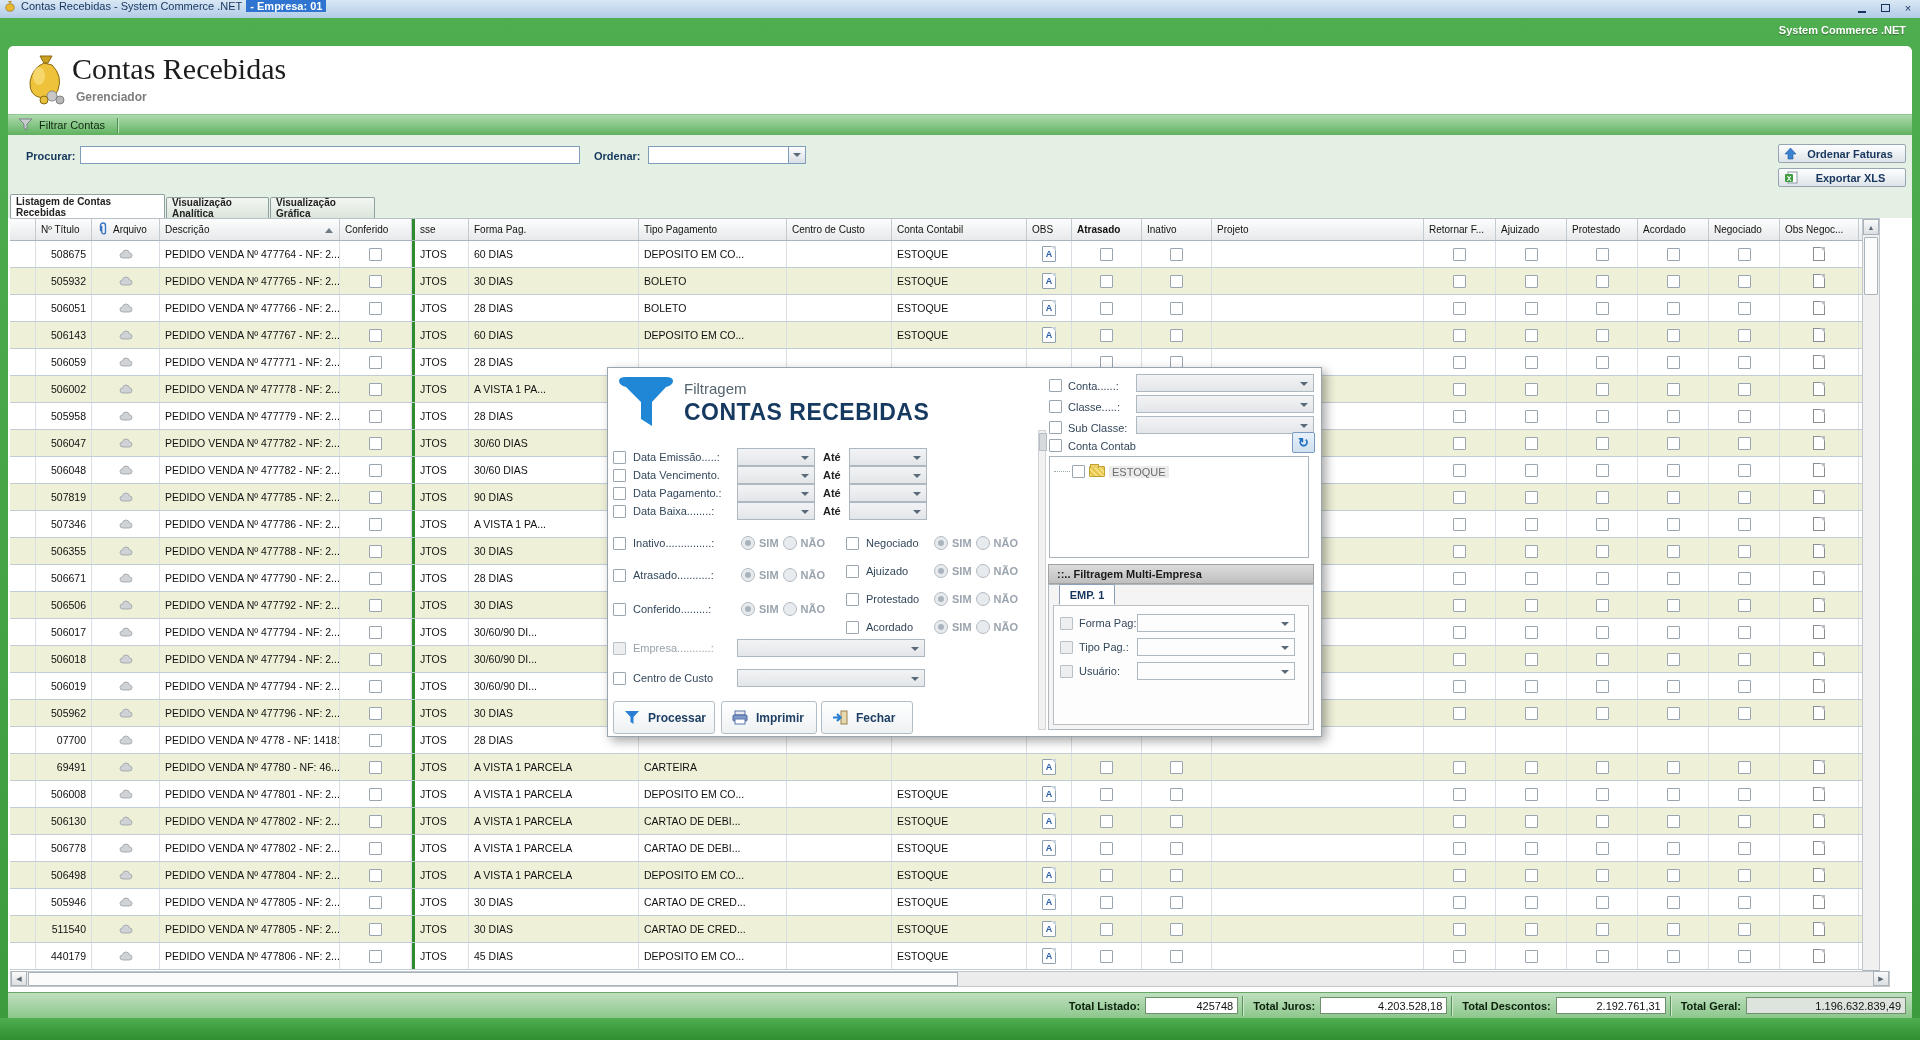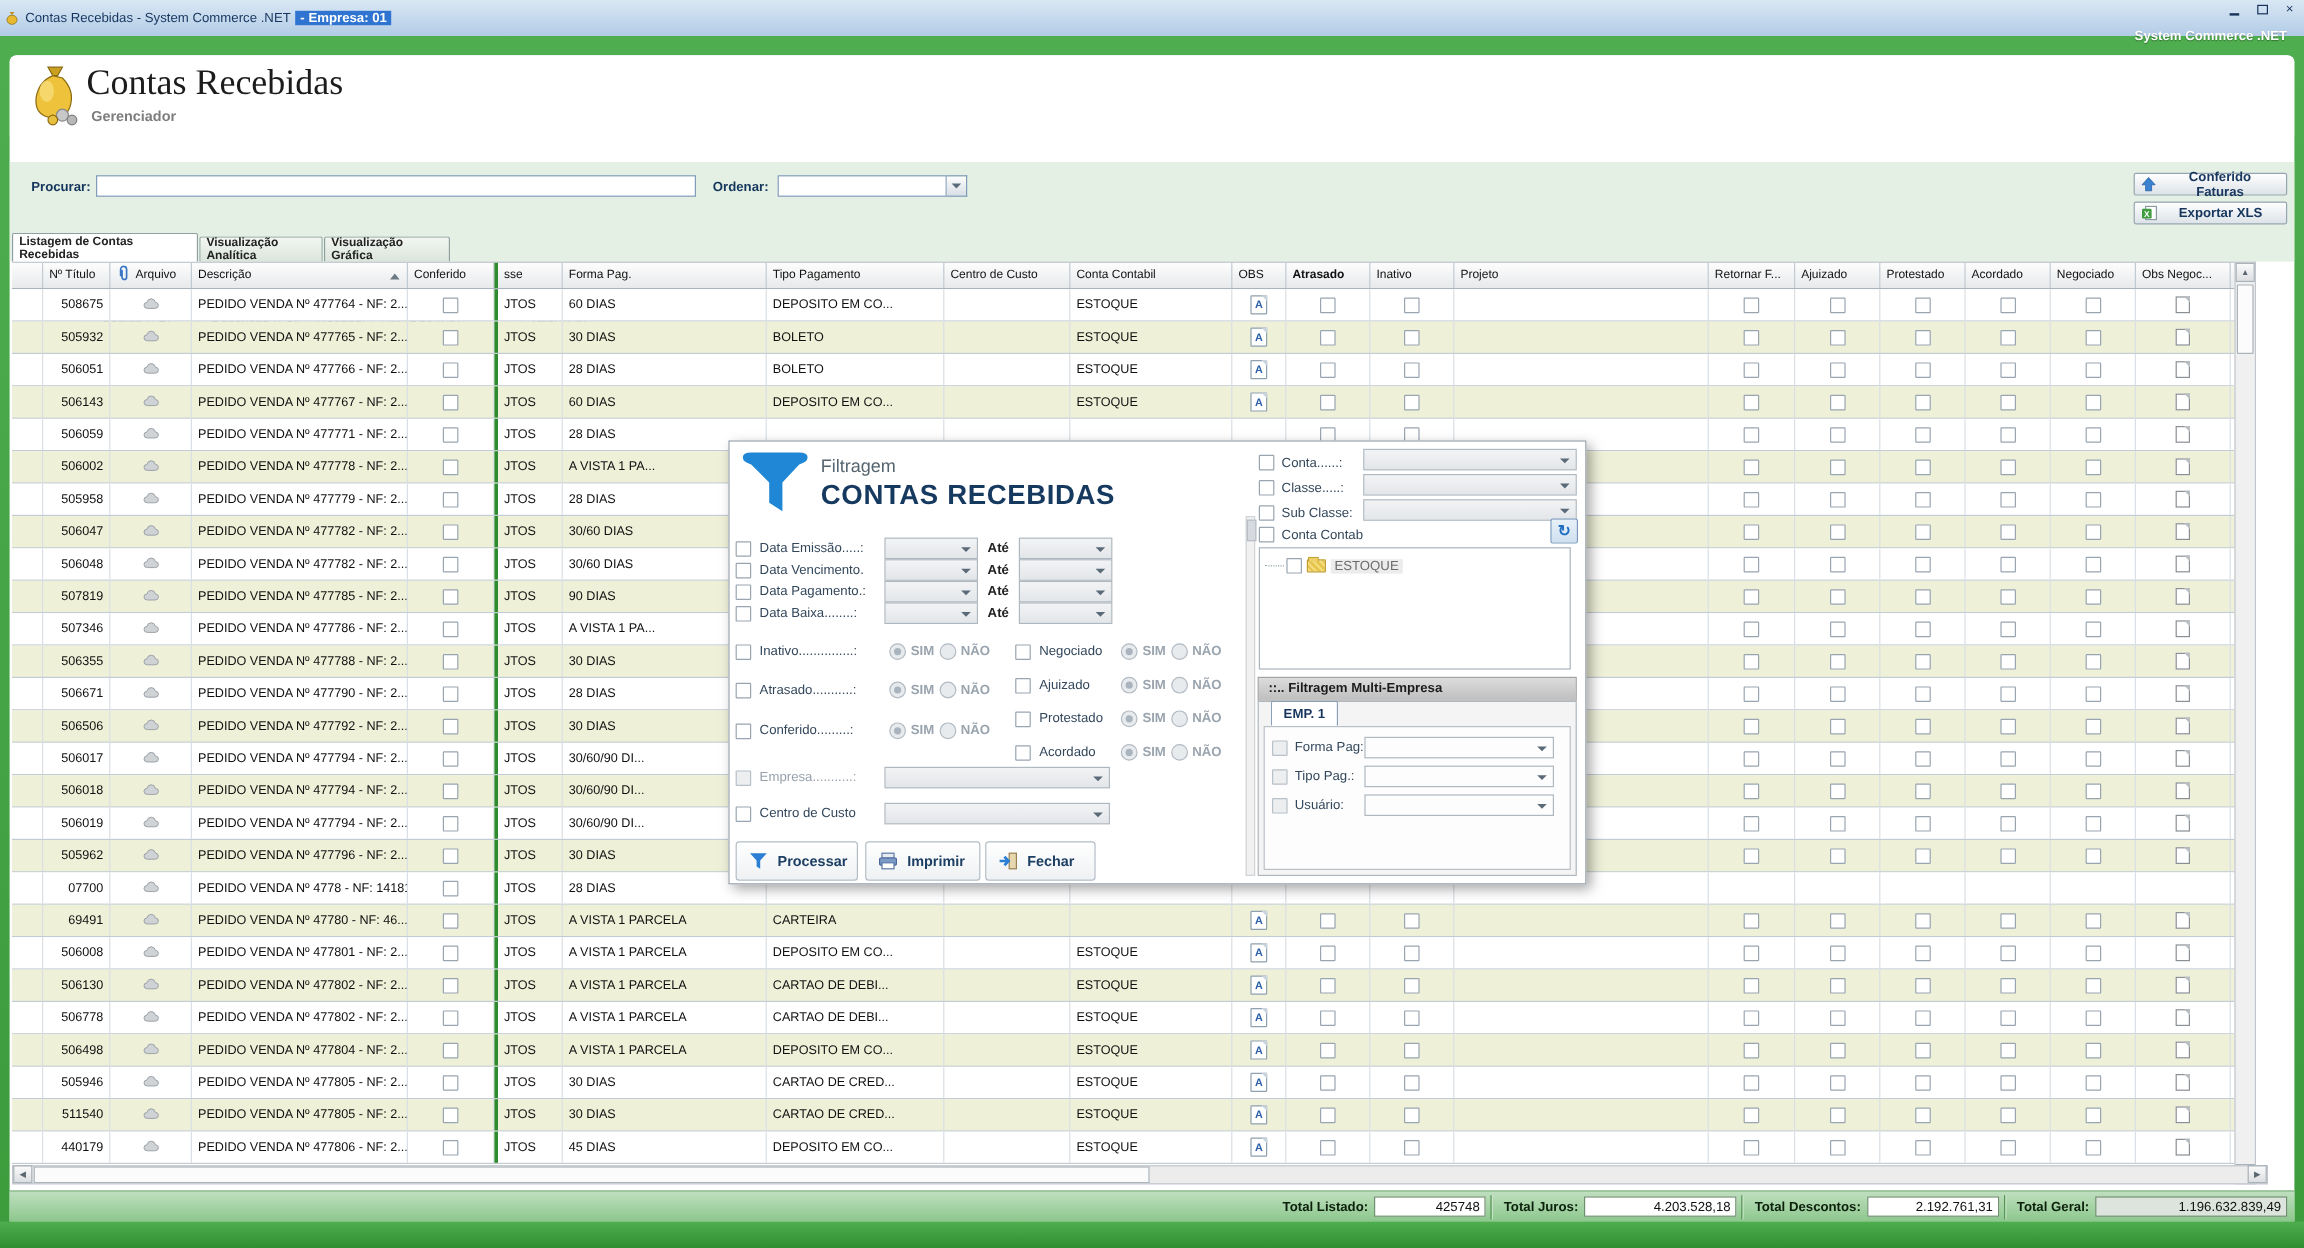--- a/index.html
+++ b/index.html
@@ -1,21 +1,21 @@
 <!DOCTYPE html>
 <html><head>
 <meta charset="utf-8">
 <style>
   html,body{margin:0;padding:0;background:#2f8f2f;}
   *{box-sizing:border-box;font-family:"Liberation Sans",sans-serif;}
   .stage{position:relative;width:1920px;height:1040px;overflow:hidden;
          background:linear-gradient(#4fae4f,#3c9c3c);}
   
-  .titlebar{position:absolute;left:0;top:0;width:1920px;height:30px;
-    background:linear-gradient(#d9e7f4,#b2cce6);display:flex;align-items:center;
+  .titlebar{position:absolute;left:0;top:0;width:1920px;height:18px;
+    background:linear-gradient(#d9e7f4,#b2cce6);display:flex;align-items:flex-start;
     font-size:11px;color:#15355f;}
   .titlebar .app-ico{margin:0 5px 0 4px;display:inline-flex;}
   .title-hl{background:#2f74d0;color:#fff;font-weight:bold;padding:0 4px;margin-left:4px;}
   .win-controls{position:absolute;right:5px;top:1px;display:flex;gap:9px;align-items:center;}
   .win-btn{width:14px;height:14px;display:flex;align-items:center;justify-content:center;
     color:#17335c;font-size:11px;cursor:default;}
   .win-min-glyph{width:8px;height:2px;background:#17335c;margin-top:7px;}
   .win-max-glyph{width:9px;height:8px;border:1.5px solid #17335c;}
   .brand{position:absolute;right:14px;top:24px;color:#fff;font-weight:bold;font-size:11px;
     text-shadow:0 1px 1px rgba(0,0,0,.35);}
@@ -199,20 +199,29 @@
           <ellipse cx="17" cy="24" rx="6" ry="9" fill="#f8e080" opacity=".7"></ellipse>
           <circle cx="30" cy="44" r="5" fill="#c8c8c8" stroke="#8a8a8a"></circle>
           <circle cx="38" cy="48" r="4" fill="#b8b8b8" stroke="#808080"></circle>
           <circle cx="22" cy="48" r="4" fill="#e8c040" stroke="#8a6a10"></circle>
         </svg>
       </span>
       <span class="app-title">Contas Recebidas</span>
       <span class="app-sub">Gerenciador</span>
     </div>
 
+    <div class="toolbar">
+      <span class="funnel-sm">
+        <svg width="15" height="14" viewBox="0 0 15 14">
+            <path d="M1 1h13l-5 5v6l-3-2V6z" fill="#c9ccd0" stroke="#7a8288"></path>
+          </svg>
+      </span>
+      <span class="toolbar-label">Filtrar Contas</span>
+      <span class="sep"></span>
+    </div>
 
     <div class="filter-zone">
       <span class="lbl procurar-lbl">Procurar:</span>
       <input class="procurar-input" value="" style="">
       <span class="lbl ordenar-lbl">Ordenar:</span>
       <span class="combo ordenar-combo">
         <span class="box"></span>
         <span class="arrow-btn">
             <span class="tri-down"></span>
           </span>
@@ -239,21 +248,21 @@
             <span>Valor (F6)</span>
           </span>
         </div>
 
       <div class="top-btn" style="top:9px;">
         <span class="ico">
           <svg width="13" height="13" viewBox="0 0 13 13">
               <path d="M6.5 1 L12 7 H9 V12 H4 V7 H1 Z" fill="#3b82d0" stroke="#1d5aa0" stroke-width=".6"></path>
             </svg>
         </span>
-        <span class="t">Conferido Faturas</span>
+        <span class="t">Ordenar Faturas</span>
       </div>
       <div class="top-btn" style="top:33px;">
         <span class="ico">
           <svg width="14" height="13" viewBox="0 0 14 13">
               <rect x="4" y="1" width="9" height="11" fill="#fff" stroke="#8a9aa4"></rect>
               <rect x="1" y="3" width="8" height="8" rx="1" fill="#3f9c3f"></rect>
               <text x="5" y="9.5" font-size="7" font-weight="bold" fill="#fff" text-anchor="middle">X</text>
             </svg>
         </span>
         <span class="t">Exportar XLS</span>

